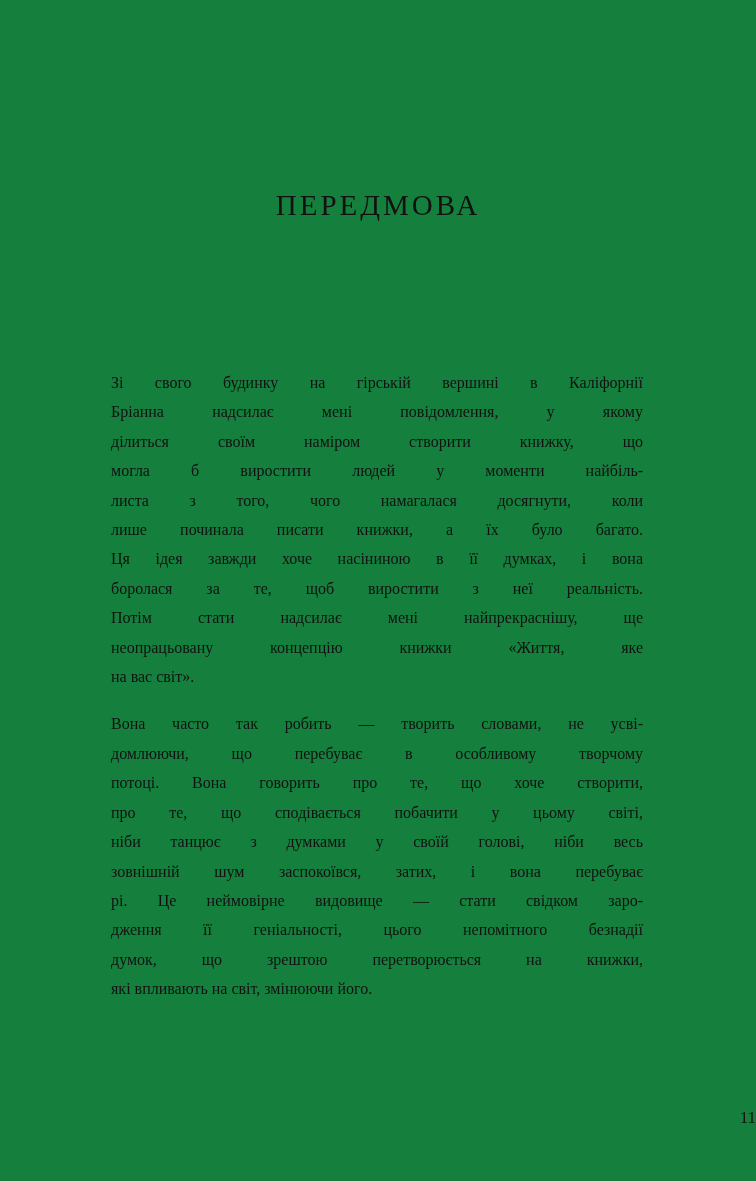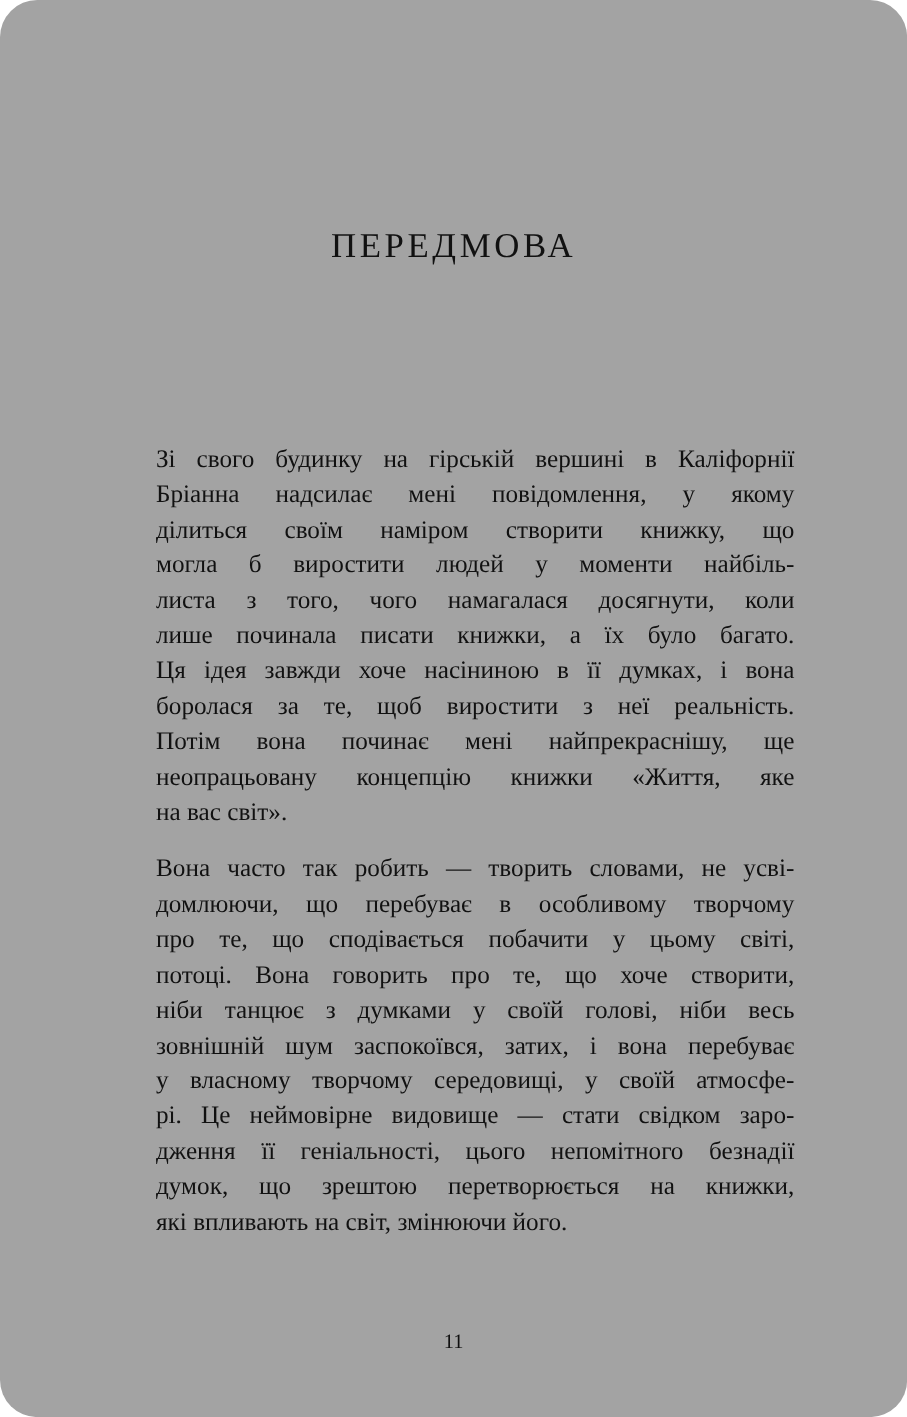--- a/index.html
+++ b/index.html
@@ -4,95 +4,93 @@
 <style>
   html, body {
     margin: 0;
     padding: 0;
     background: #ffffff;
   }
   .book-page {
     position: relative;
     width: 756px;
     height: 1181px;
-    background: #a3a3a3;
+    background: #15803d;
     font-family: "Liberation Serif", "DejaVu Serif", serif;
     color: #111111;
     overflow: hidden;
-    border-radius: 31px;
   }
   .chapter-title {
     position: absolute;
     top: 189px;
     left: 0;
     width: 100%;
     margin: 0;
     text-align: center;
     font-size: 29px;
     font-weight: 400;
     letter-spacing: 3px;
     color: #111111;
   }
   .body-text {
     position: absolute;
     top: 368px;
-    left: 130px;
+    left: 111px;
     width: 532px;
-    font-size: 21px;
+    font-size: 16px;
     line-height: 29.4px;
   }
   .paragraph {
     margin: 0 0 18px 0;
   }
   .line {
     text-align: justify;
     text-align-last: justify;
     white-space: normal;
   }
   .line.last {
     text-align-last: left;
   }
   .page-number {
     position: absolute;
     top: 1108px;
     left: 0;
     width: 100%;
-    text-align: center;
+    text-align: right;
     font-size: 17px;
     color: #111111;
   }
 </style>
 </head>
 <body>
 
 <div class="book-page">
   <h1 class="chapter-title">ПЕРЕДМОВА</h1>
 
   <div class="body-text">
       <div class="paragraph">
         <div class="line">Зі свого будинку на гірській вершині в Каліфорнії</div>
         <div class="line">Бріанна надсилає мені повідомлення, у якому</div>
         <div class="line">ділиться своїм наміром створити книжку, що</div>
         <div class="line">могла б виростити людей у моменти найбіль-</div>
         <div class="line">листа з того, чого намагалася досягнути, коли</div>
         <div class="line">лише починала писати книжки, а їх було багато.</div>
         <div class="line">Ця ідея завжди хоче насіниною в її думках, і вона</div>
         <div class="line">боролася за те, щоб виростити з неї реальність.</div>
-        <div class="line">Потім вона починає мені найпрекраснішу, ще</div>
+        <div class="line">Потім стати надсилає мені найпрекраснішу, ще</div>
         <div class="line">неопрацьовану концепцію книжки «Життя, яке</div>
         <div class="line last">на вас світ».</div>
       </div>
       <div class="paragraph">
         <div class="line">Вона часто так робить — творить словами, не усві-</div>
         <div class="line">домлюючи, що перебуває в особливому творчому</div>
+        <div class="line">потоці. Вона говорить про те, що хоче створити,</div>
         <div class="line">про те, що сподівається побачити у цьому світі,</div>
-        <div class="line">потоці. Вона говорить про те, що хоче створити,</div>
         <div class="line">ніби танцює з думками у своїй голові, ніби весь</div>
         <div class="line">зовнішній шум заспокоївся, затих, і вона перебуває</div>
-        <div class="line">у власному творчому середовищі, у своїй атмосфе-</div>
         <div class="line">рі. Це неймовірне видовище — стати свідком заро-</div>
         <div class="line">дження її геніальності, цього непомітного безнадії</div>
         <div class="line">думок, що зрештою перетворюється на книжки,</div>
         <div class="line last">які впливають на світ, змінюючи його.</div>
       </div>
     </div>
 
   <div class="page-number">11</div>
 </div>
 

